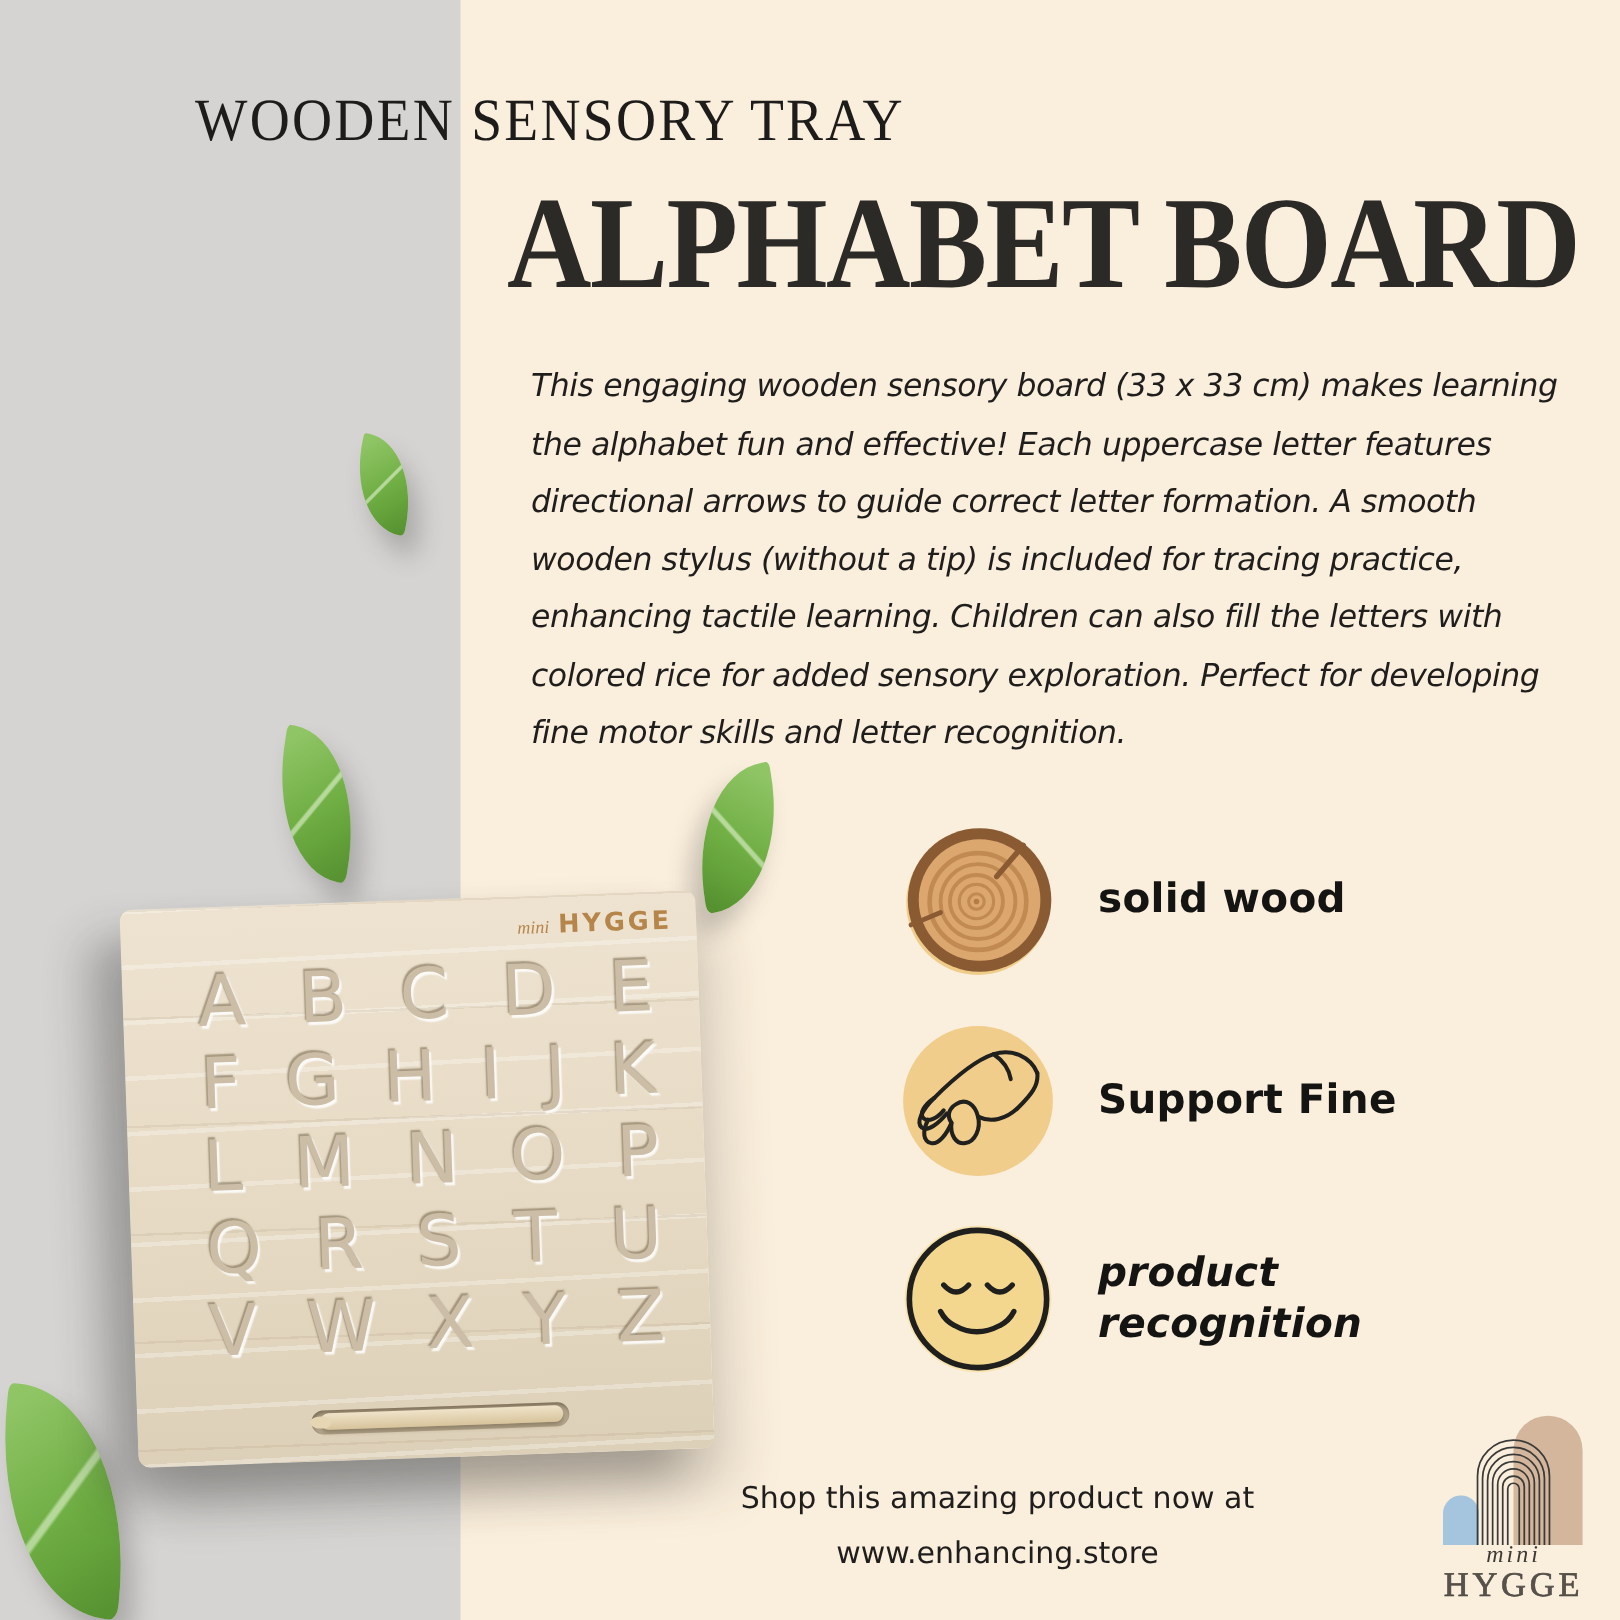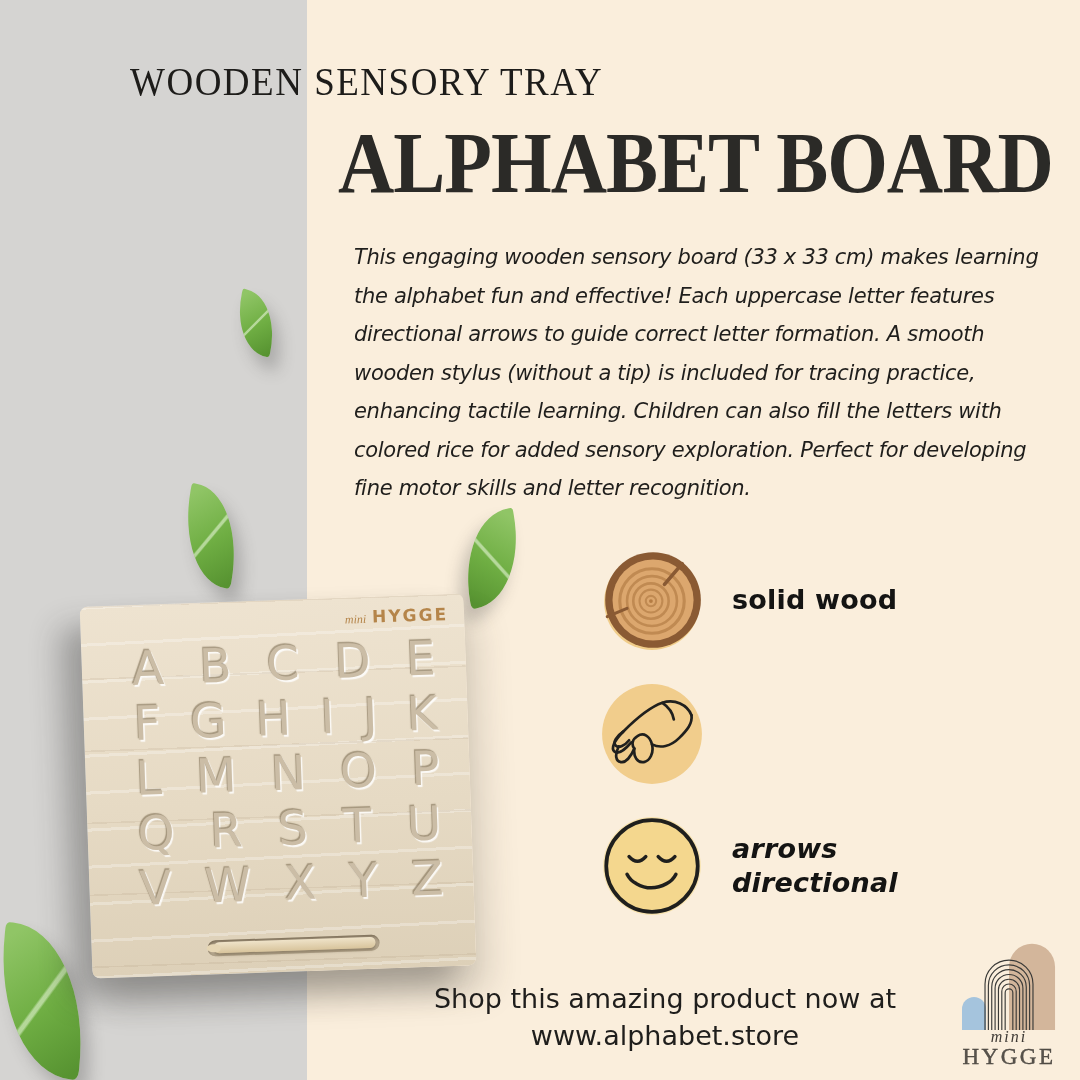--- a/index.html
+++ b/index.html
@@ -48,21 +48,21 @@
   .feature-icon svg { display:block; width:100%; height:100%; }
   .feature-label {
     font-size: 27px; font-weight: 700; line-height: 34px; color: #141413;
     letter-spacing: 0.2px;
   }
   .feature-label span { display: block; }
   .feature-3 .feature-label { font-style: italic; }
   
   .footer {
     position: absolute; left: 340px; top: 980px; width: 650px;
-    text-align: center; font-size: 27px; line-height: 37px; color: #1f1e1c;
+    text-align: center; font-size: 20px; line-height: 37px; color: #1f1e1c;
   }
   .footer div { display: block; }
   
   .logo { position: absolute; left: 948px; top: 938px; width: 122px; text-align: center; }
   .logo svg { display: block; margin: 0 auto; }
   .logo-mini {
     font-family: "Liberation Serif", serif; font-style: italic;
     font-size: 16px; color: #3e3a35; margin-top: -4px;
     letter-spacing: 2px;
   }
@@ -233,42 +233,43 @@
           <path d="M22 48 C 16 52, 12 58, 15 61 C 18 64, 24 61, 28 56"></path>
           <path d="M22 48 C 14 56, 10 64, 14 67 C 18 70, 25 64, 30 58"></path>
           <path d="M18 62 C 14 70, 15 76, 20 77 C 25 78, 30 71, 33 64"></path>
           <path d="M33 64 C 32 72, 36 78, 42 77 C 48 76, 52 68, 50 60 C 48 52, 42 48, 36 52 C 31 55, 30 60, 33 64 Z"></path>
           <path d="M50 60 C 58 64, 68 62, 76 54 C 84 46, 89 40, 88 32"></path>
           <path d="M60 20 C 66 24, 70 30, 71 36"></path>
         </g>
       </svg>
     </div>
     <div class="feature-label">
+      <span>Support Fine</span>
     </div>
   </div>
 
   <div class="feature feature-3">
     <div class="feature-icon">
       <svg viewBox="0 0 100 100">
         <circle cx="50" cy="50" r="47" fill="#f8e3ae"></circle>
         <circle cx="50" cy="50" r="44" fill="#f4d78e" stroke="#1f1f1d" stroke-width="3.6"></circle>
         <path d="M28 41 q 8 9 16 0" fill="none" stroke="#1f1f1d" stroke-width="3.4" stroke-linecap="round"></path>
         <path d="M56 41 q 8 9 16 0" fill="none" stroke="#1f1f1d" stroke-width="3.4" stroke-linecap="round"></path>
         <path d="M26 58 q 3 6 9 9 q 14 8 29 0 q 6 -3 9 -9" fill="none" stroke="#1f1f1d" stroke-width="3.4" stroke-linecap="round"></path>
       </svg>
     </div>
     <div class="feature-label">
-      <span>arrows</span>
-      <span>directional</span>
+      <span>product</span>
+      <span>recognition</span>
     </div>
   </div>
 
   <div class="footer">
     <div>Shop this amazing product now at</div>
-    <div>www.alphabet.store</div>
+    <div>www.enhancing.store</div>
   </div>
 
   <div class="logo">
     <svg width="110" height="94" viewBox="0 0 110 98">
       <path d="M55 96 V30 a24 24 0 0 1 48 0 V96 Z" fill="#d3b69b"></path>
       <path d="M6 96 V74 a12.5 12.5 0 0 1 25 0 V96 Z" fill="#a5c4dd"></path>
       <g fill="none" stroke="#3a3a38" stroke-width="1.2">
         <path d="M30 96 V48 a25 25 0 0 1 50 0 V96"></path>
         <path d="M33.5 96 V49.5 a21.5 21.5 0 0 1 43 0 V96"></path>
         <path d="M37 96 V51 a18 18 0 0 1 36 0 V96"></path>

